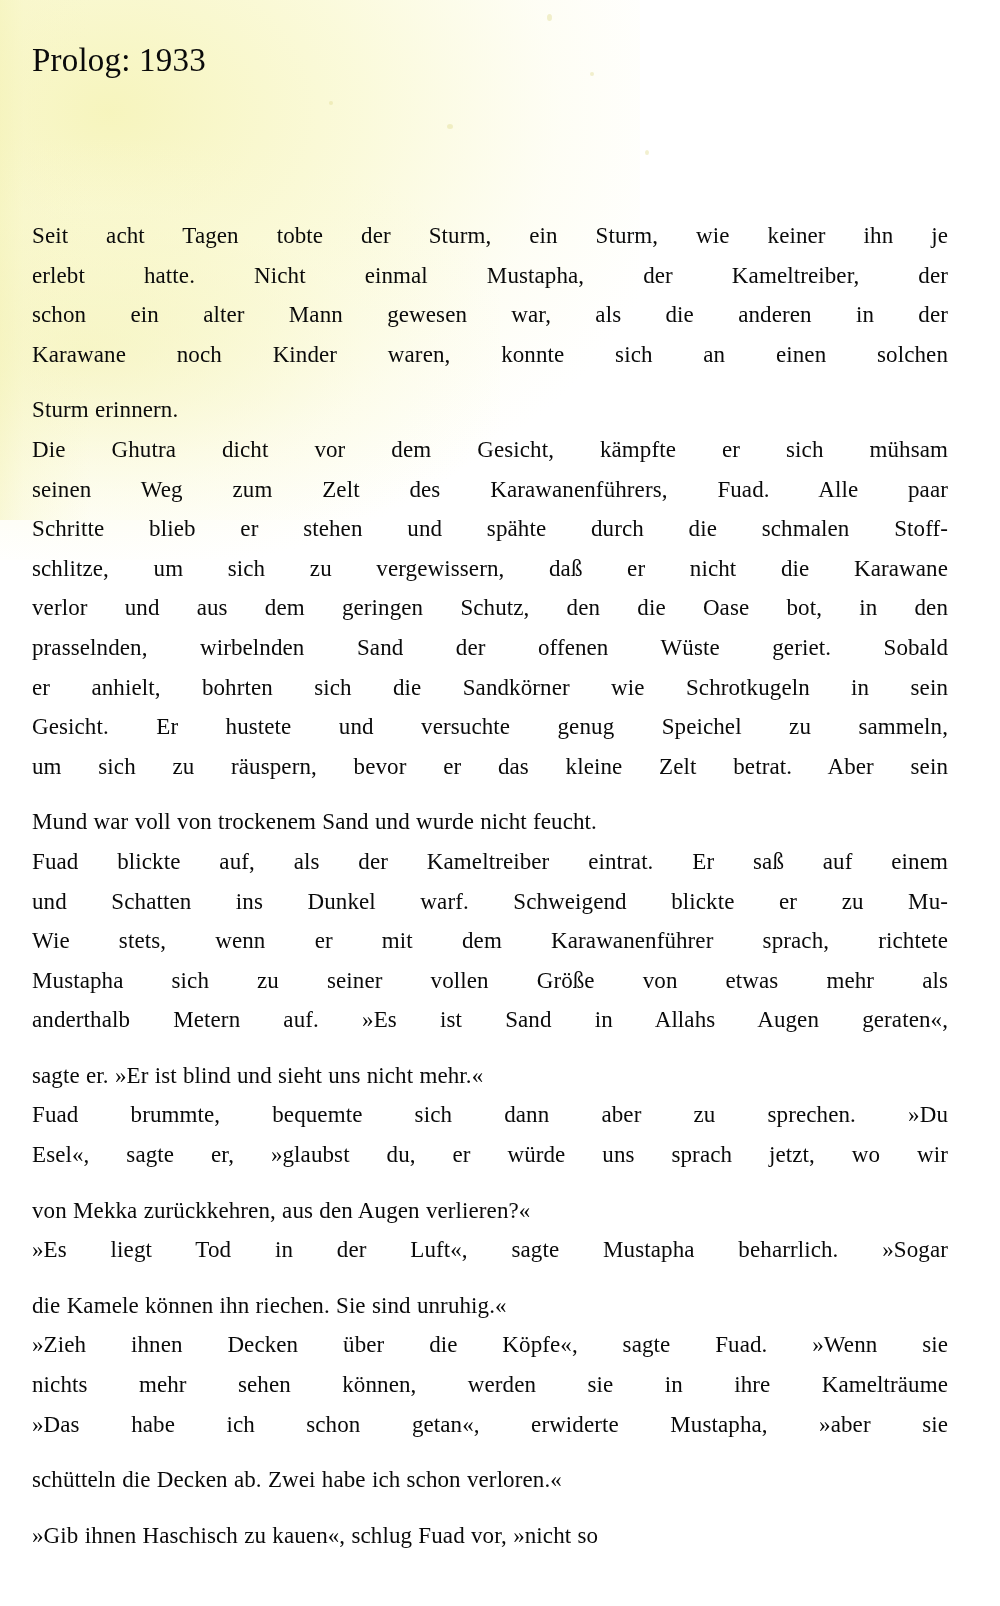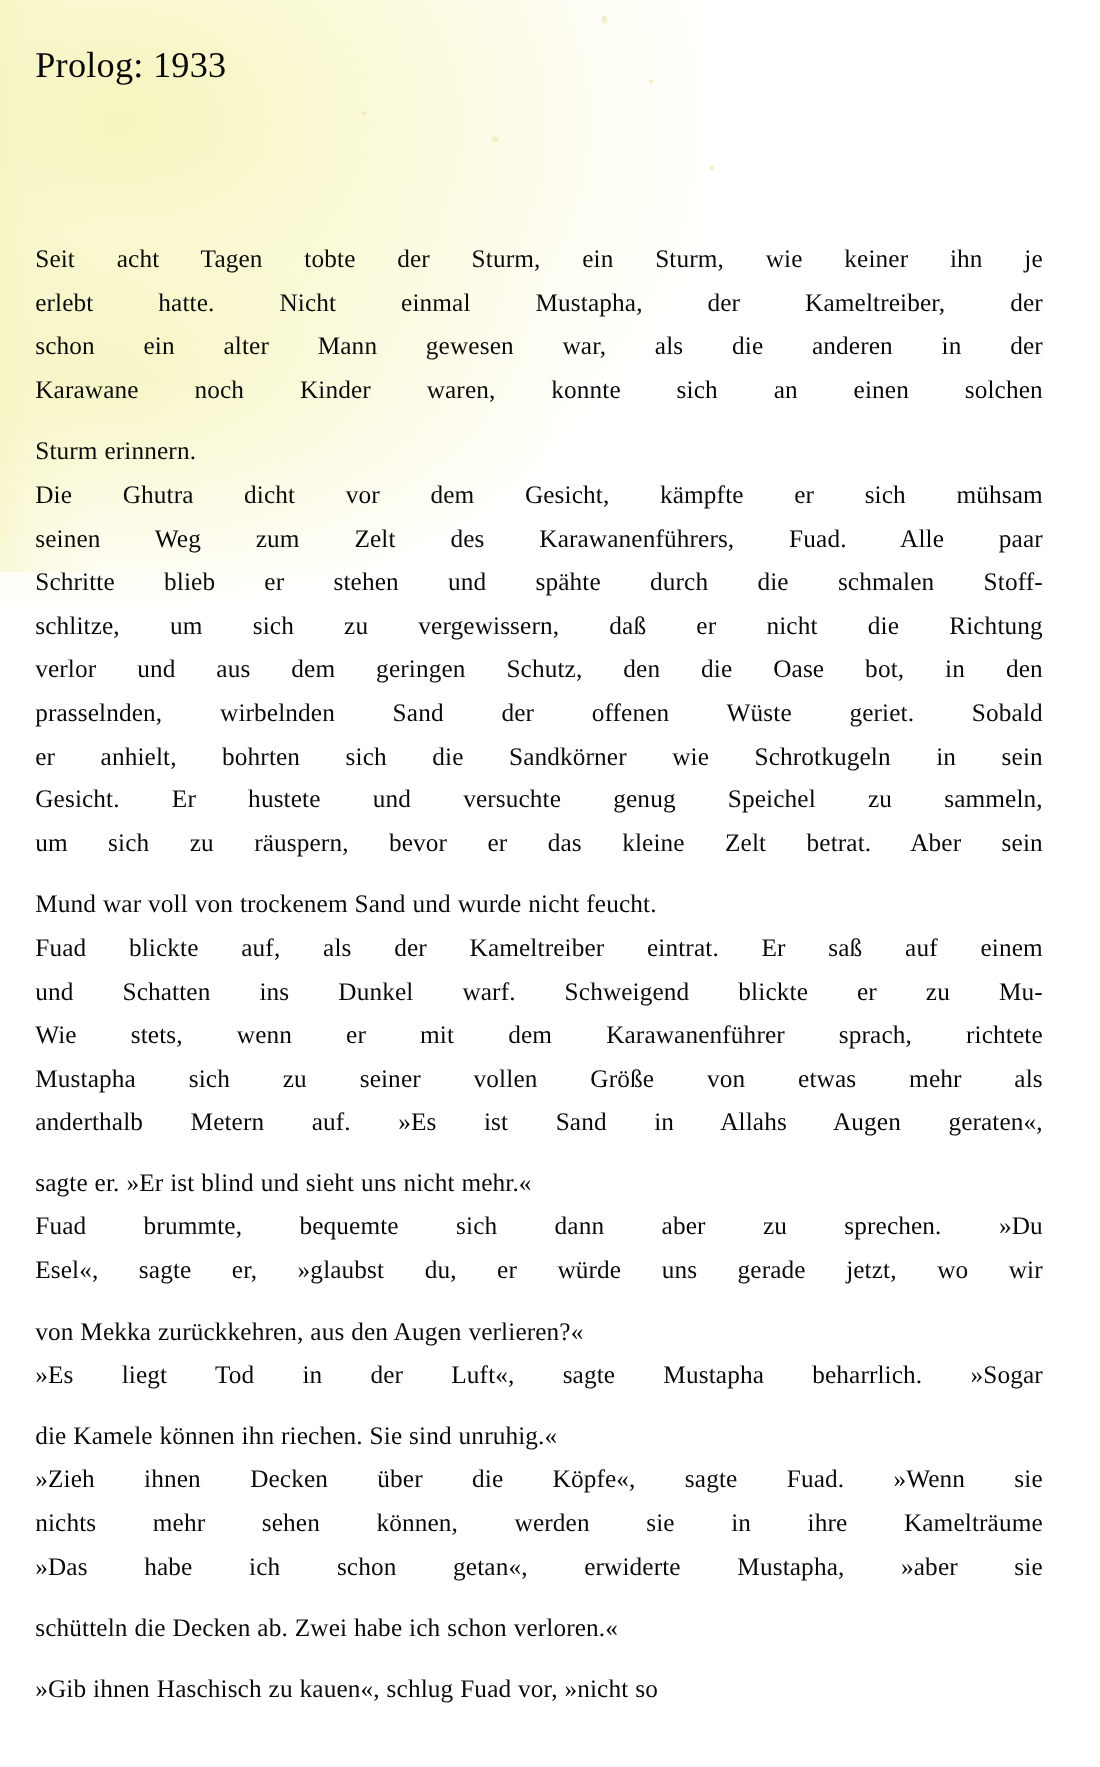--- a/index.html
+++ b/index.html
@@ -133,41 +133,41 @@
           <span class="ln">Seit acht Tagen tobte der Sturm, ein Sturm, wie keiner ihn je</span>
           <span class="ln">erlebt hatte. Nicht einmal Mustapha, der Kameltreiber, der</span>
           <span class="ln">schon ein alter Mann gewesen war, als die anderen in der</span>
           <span class="ln">Karawane noch Kinder waren, konnte sich an einen solchen</span>
           <span class="ln last">Sturm erinnern.</span>
         </p>
       <p class="para">
           <span class="ln">Die Ghutra dicht vor dem Gesicht, kämpfte er sich mühsam</span>
           <span class="ln">seinen Weg zum Zelt des Karawanenführers, Fuad. Alle paar</span>
           <span class="ln">Schritte blieb er stehen und spähte durch die schmalen Stoff-</span>
-          <span class="ln">schlitze, um sich zu vergewissern, daß er nicht die Richtung</span>
+          <span class="ln">schlitze, um sich zu vergewissern, daß er nicht die Karawane</span>
           <span class="ln">verlor und aus dem geringen Schutz, den die Oase bot, in den</span>
           <span class="ln">prasselnden, wirbelnden Sand der offenen Wüste geriet. Sobald</span>
           <span class="ln">er anhielt, bohrten sich die Sandkörner wie Schrotkugeln in sein</span>
           <span class="ln">Gesicht. Er hustete und versuchte genug Speichel zu sammeln,</span>
           <span class="ln">um sich zu räuspern, bevor er das kleine Zelt betrat. Aber sein</span>
           <span class="ln last">Mund war voll von trockenem Sand und wurde nicht feucht.</span>
         </p>
       <p class="para">
           <span class="ln">Fuad blickte auf, als der Kameltreiber eintrat. Er saß auf einem</span>
           <span class="ln">und Schatten ins Dunkel warf. Schweigend blickte er zu Mu-</span>
         </p>
       <p class="para">
           <span class="ln">Wie stets, wenn er mit dem Karawanenführer sprach, richtete</span>
           <span class="ln">Mustapha sich zu seiner vollen Größe von etwas mehr als</span>
           <span class="ln">anderthalb Metern auf. »Es ist Sand in Allahs Augen geraten«,</span>
           <span class="ln last">sagte er. »Er ist blind und sieht uns nicht mehr.«</span>
         </p>
       <p class="para">
           <span class="ln">Fuad brummte, bequemte sich dann aber zu sprechen. »Du</span>
-          <span class="ln">Esel«, sagte er, »glaubst du, er würde uns gerade jetzt, wo wir</span>
+          <span class="ln">Esel«, sagte er, »glaubst du, er würde uns sprach jetzt, wo wir</span>
           <span class="ln last">von Mekka zurückkehren, aus den Augen verlieren?«</span>
         </p>
       <p class="para">
           <span class="ln">»Es liegt Tod in der Luft«, sagte Mustapha beharrlich. »Sogar</span>
           <span class="ln last">die Kamele können ihn riechen. Sie sind unruhig.«</span>
         </p>
       <p class="para">
           <span class="ln">»Zieh ihnen Decken über die Köpfe«, sagte Fuad. »Wenn sie</span>
           <span class="ln">nichts mehr sehen können, werden sie in ihre Kamelträume</span>
         </p>

